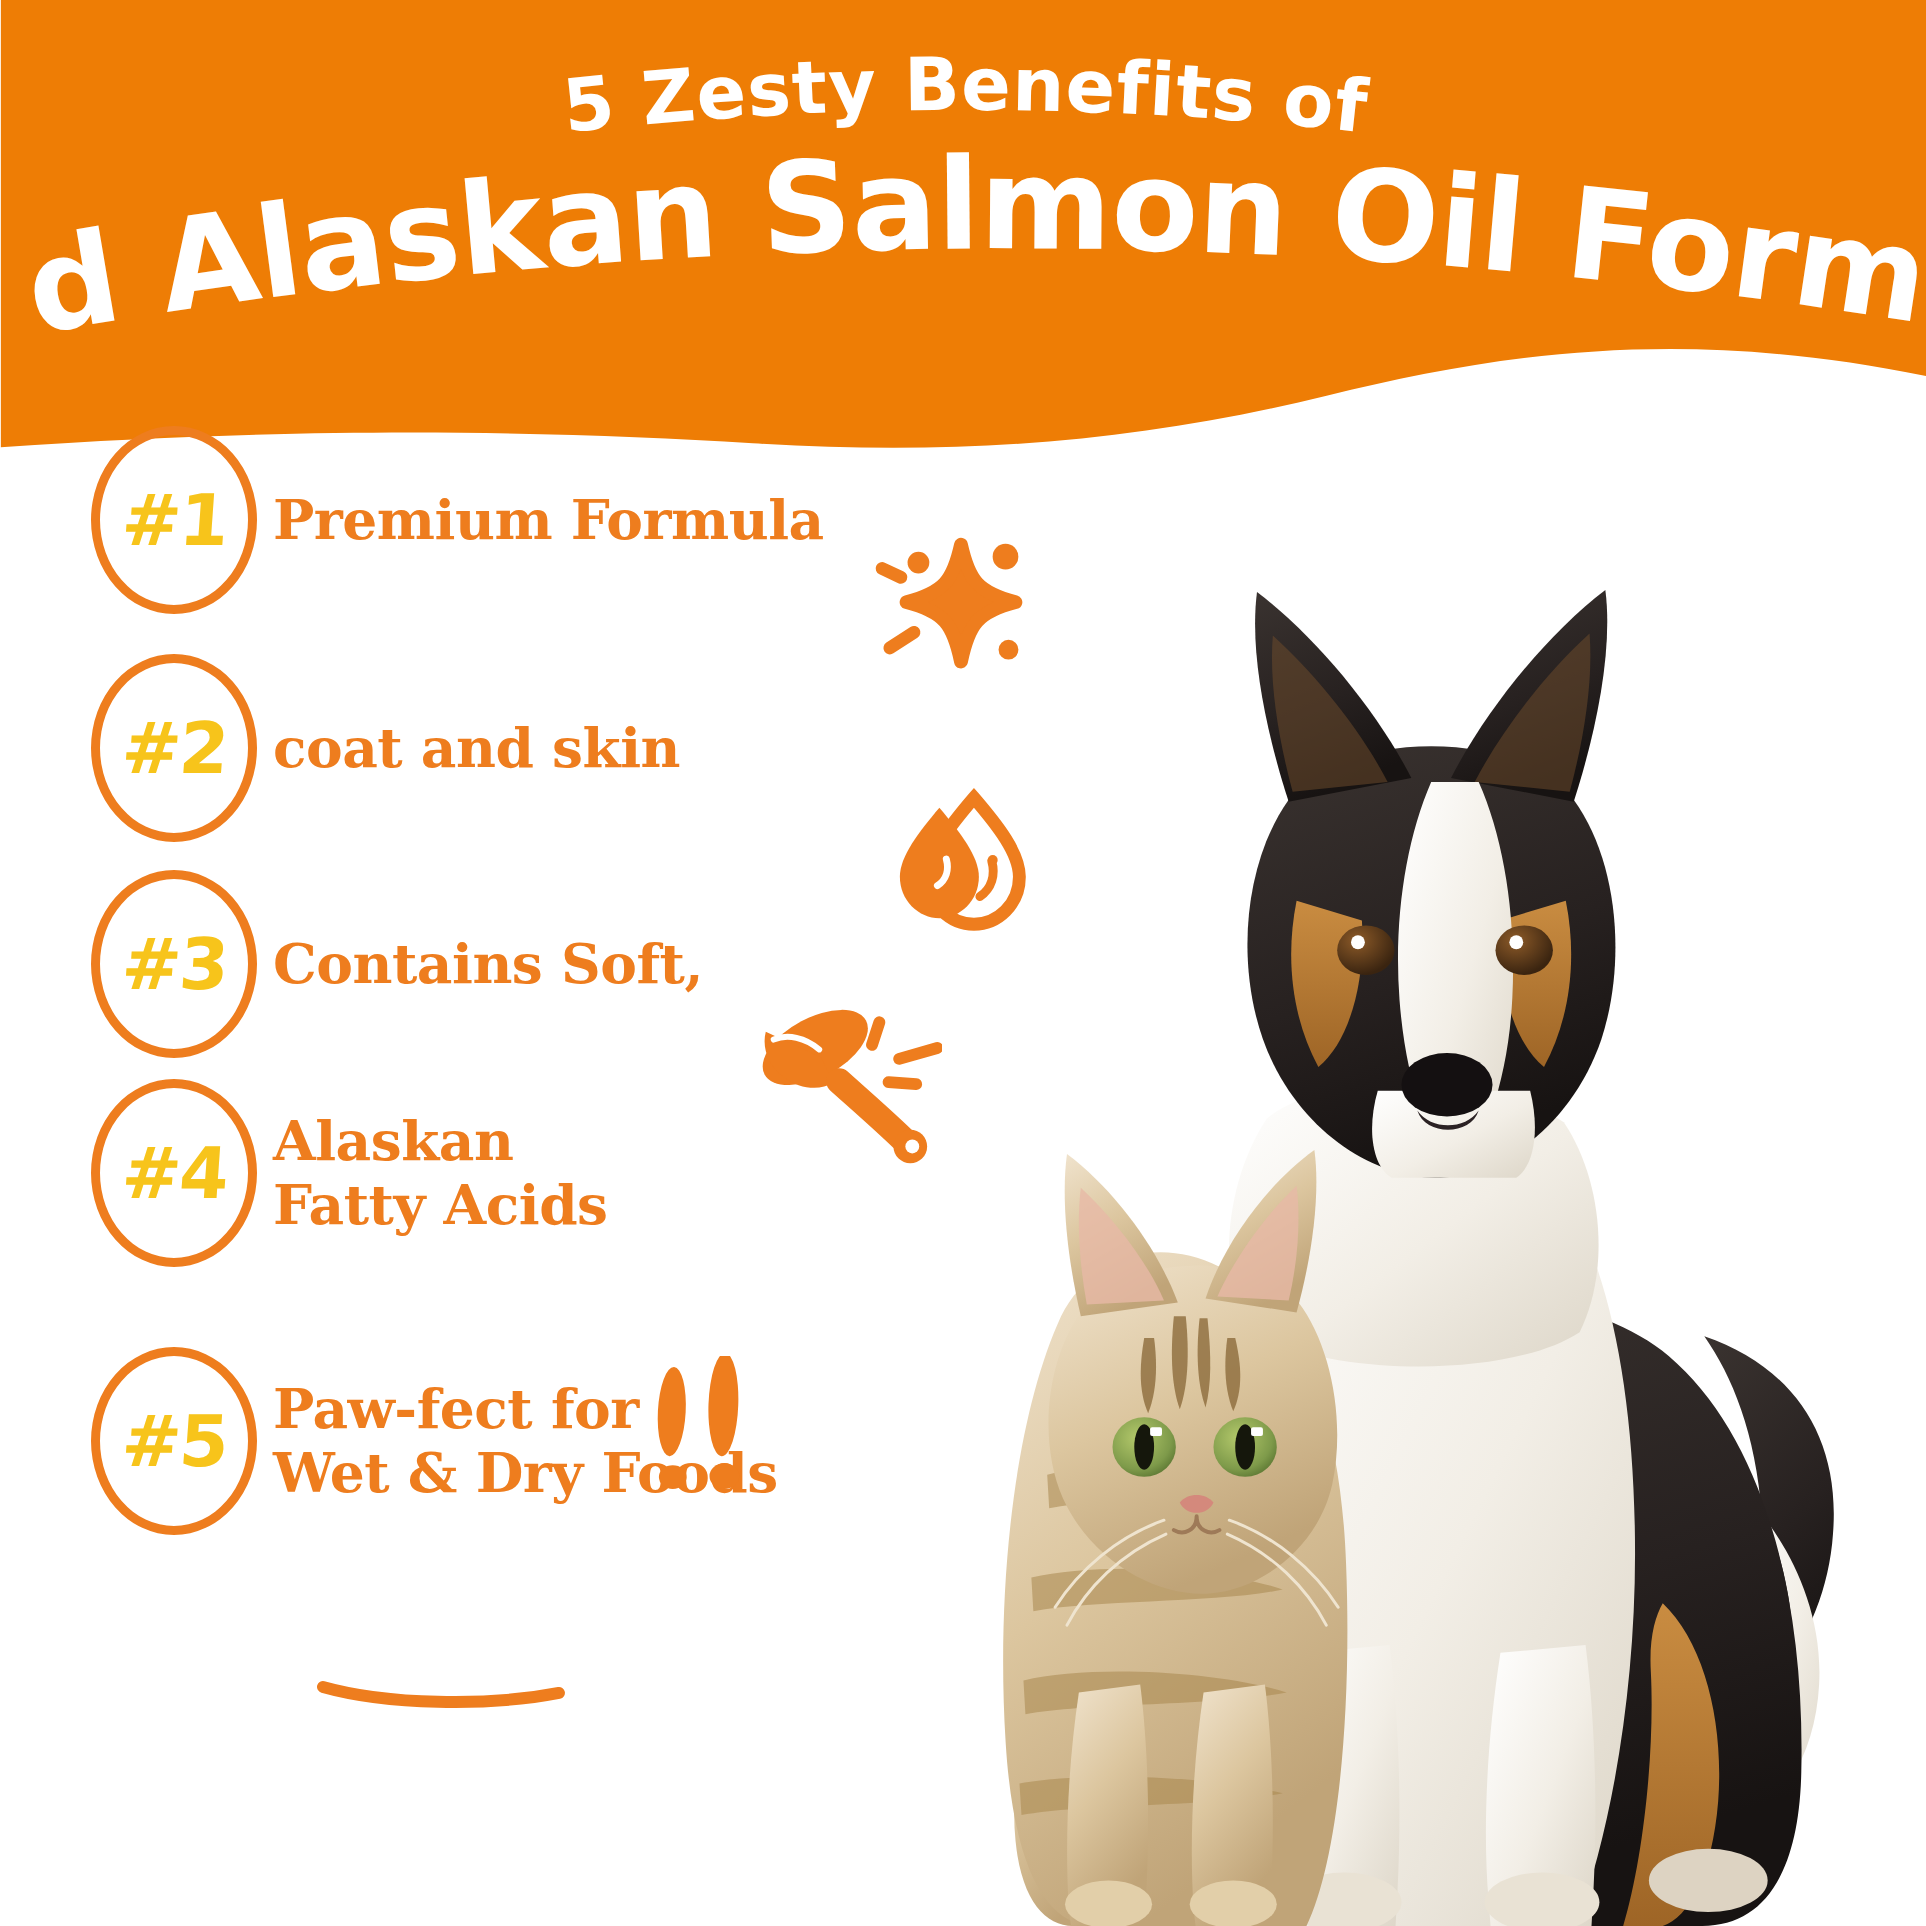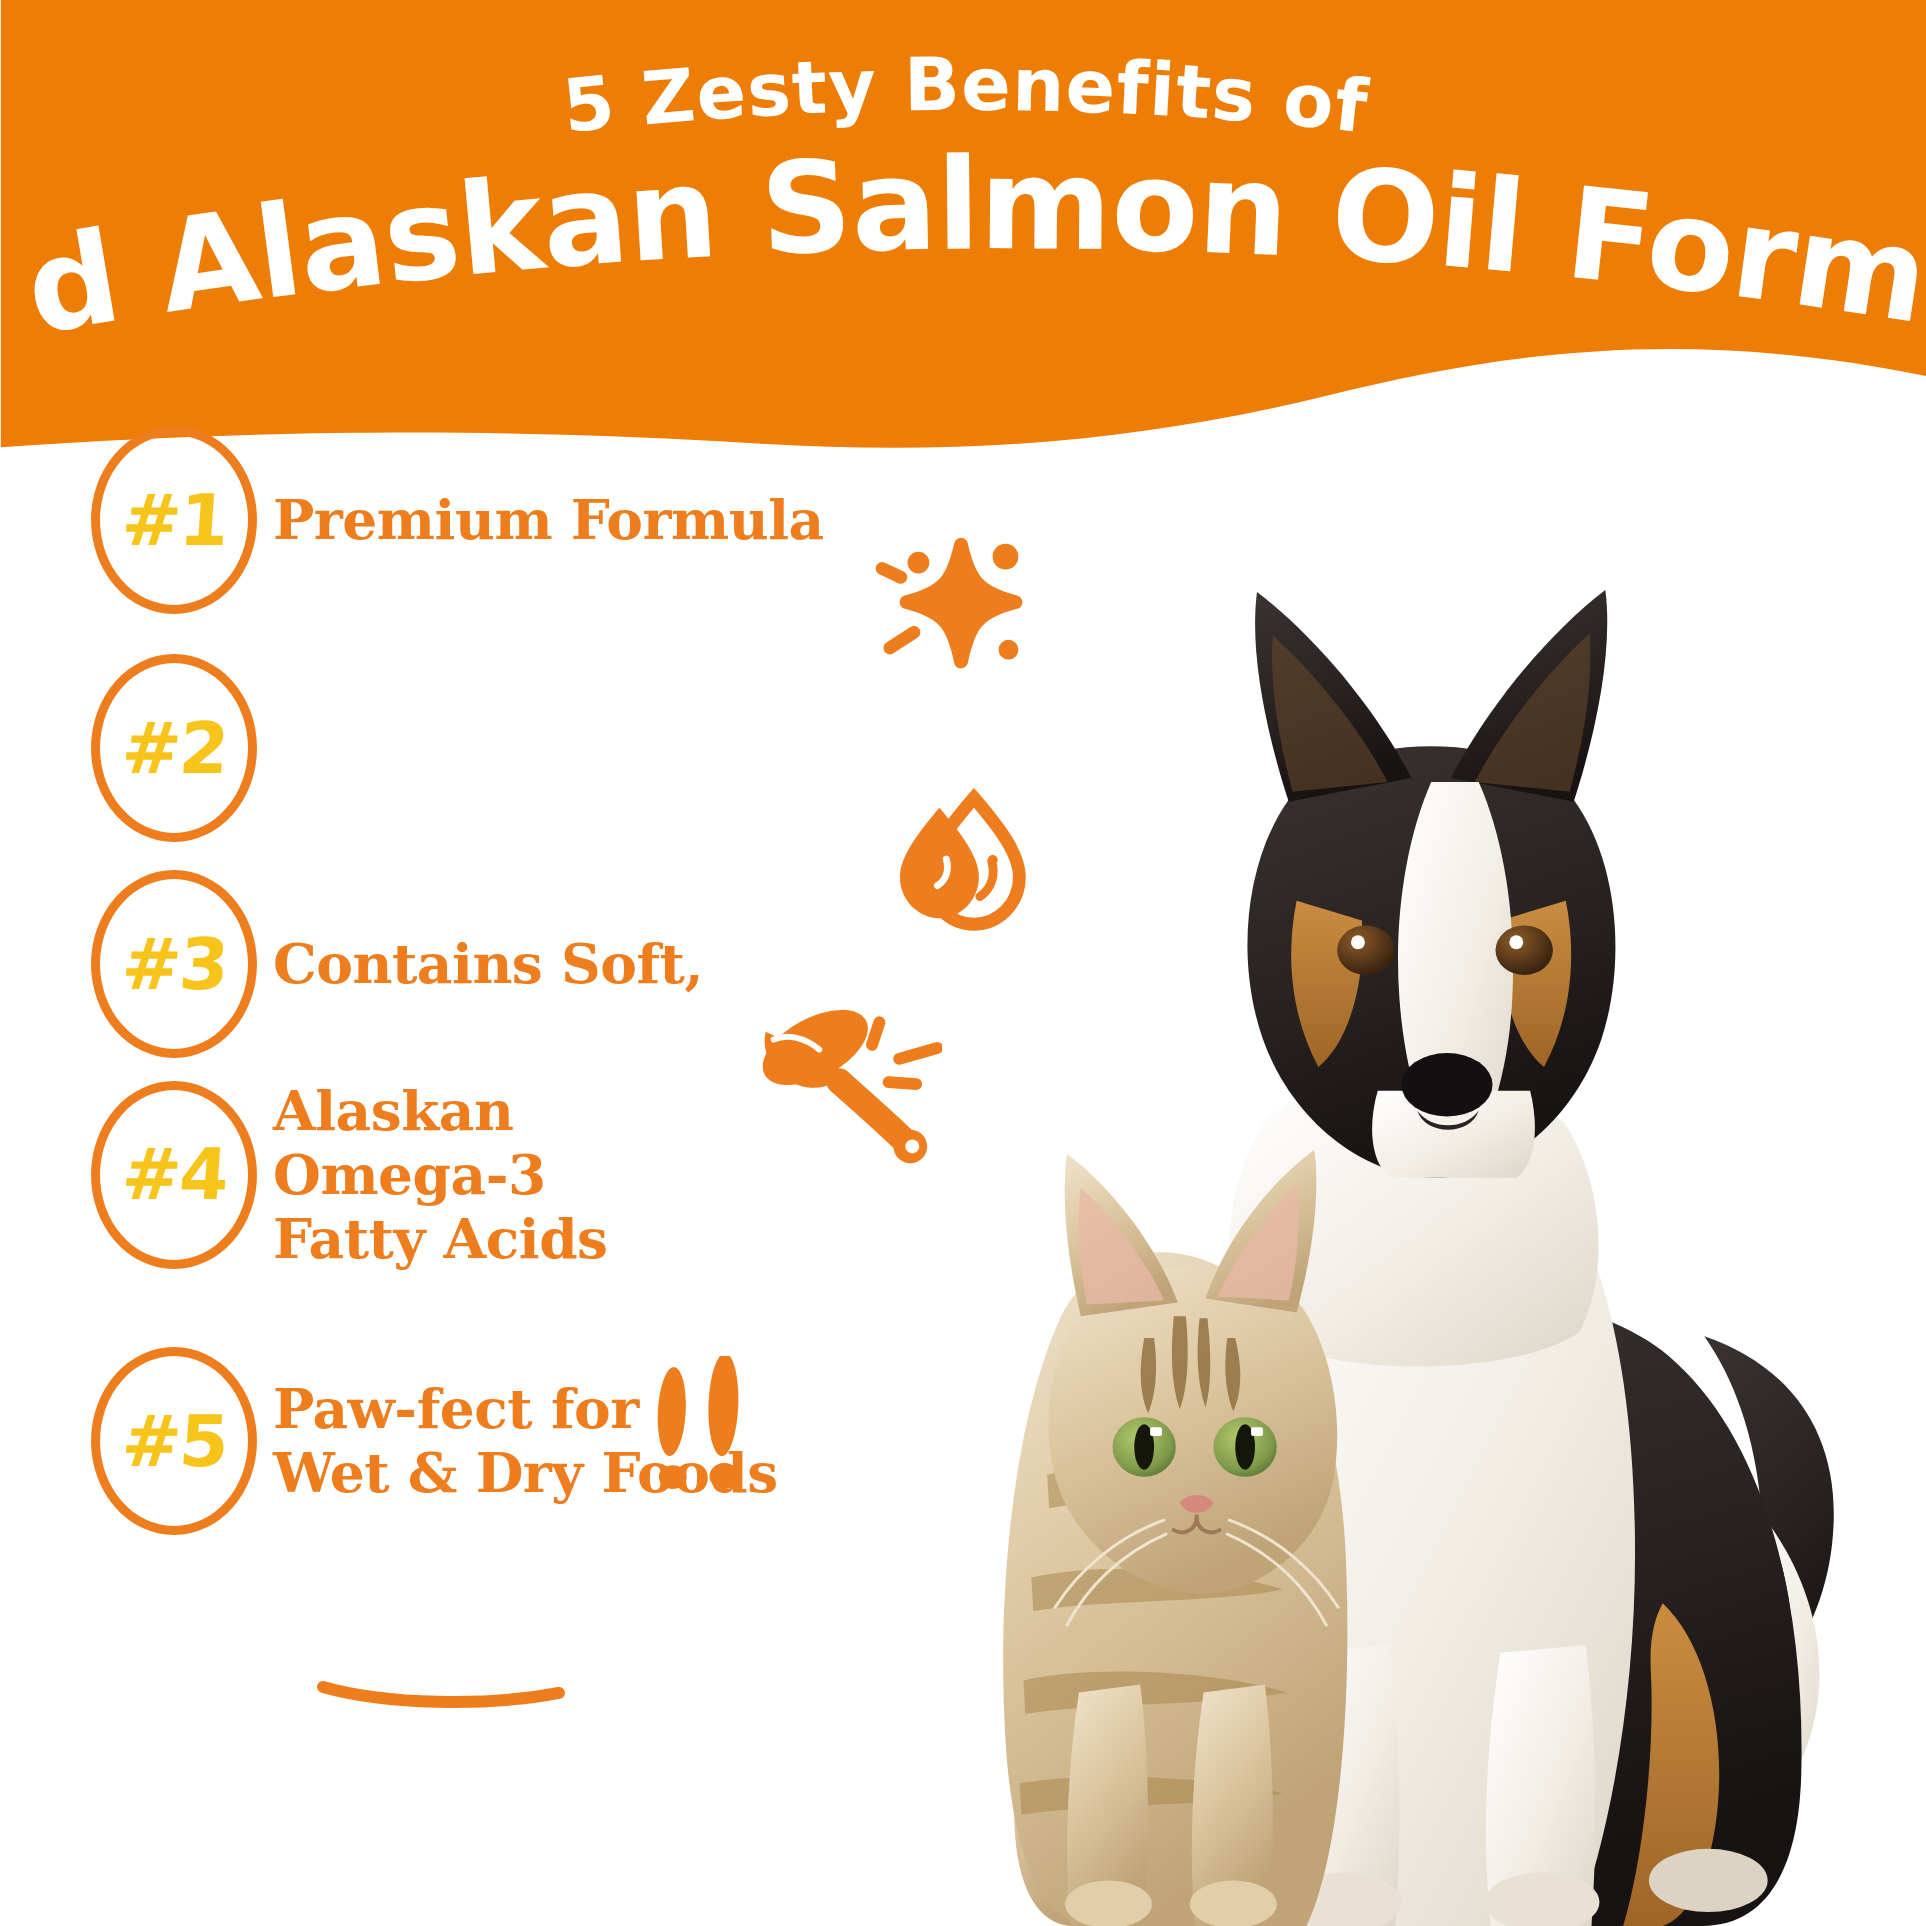--- a/index.html
+++ b/index.html
@@ -333,41 +333,41 @@
         <div class="benefit-line">Premium Formula</div>
       </div>
     </div>
 
     <div class="benefit-row" style="top:228px;">
       <div class="badge">
         <span class="badge-ring"></span>
         <span class="badge-num">#2</span>
       </div>
       <div class="benefit-body">
+        <div class="benefit-line">coat and skin</div>
       </div>
     </div>
 
     <div class="benefit-row" style="top:444px;">
       <div class="badge">
         <span class="badge-ring"></span>
         <span class="badge-num">#3</span>
       </div>
       <div class="benefit-body">
         <div class="benefit-line">Contains Soft,</div>
       </div>
     </div>
 
     <div class="benefit-row" style="top:653px;">
       <div class="badge">
         <span class="badge-ring"></span>
         <span class="badge-num">#4</span>
       </div>
       <div class="benefit-body">
         <div class="benefit-line">Alaskan</div>
-        <div class="benefit-line">Omega-3</div>
         <div class="benefit-line">Fatty Acids</div>
       </div>
     </div>
 
     <div class="benefit-row" style="top:921px;">
       <div class="badge">
         <span class="badge-ring"></span>
         <span class="badge-num">#5</span>
       </div>
       <div class="benefit-body">

